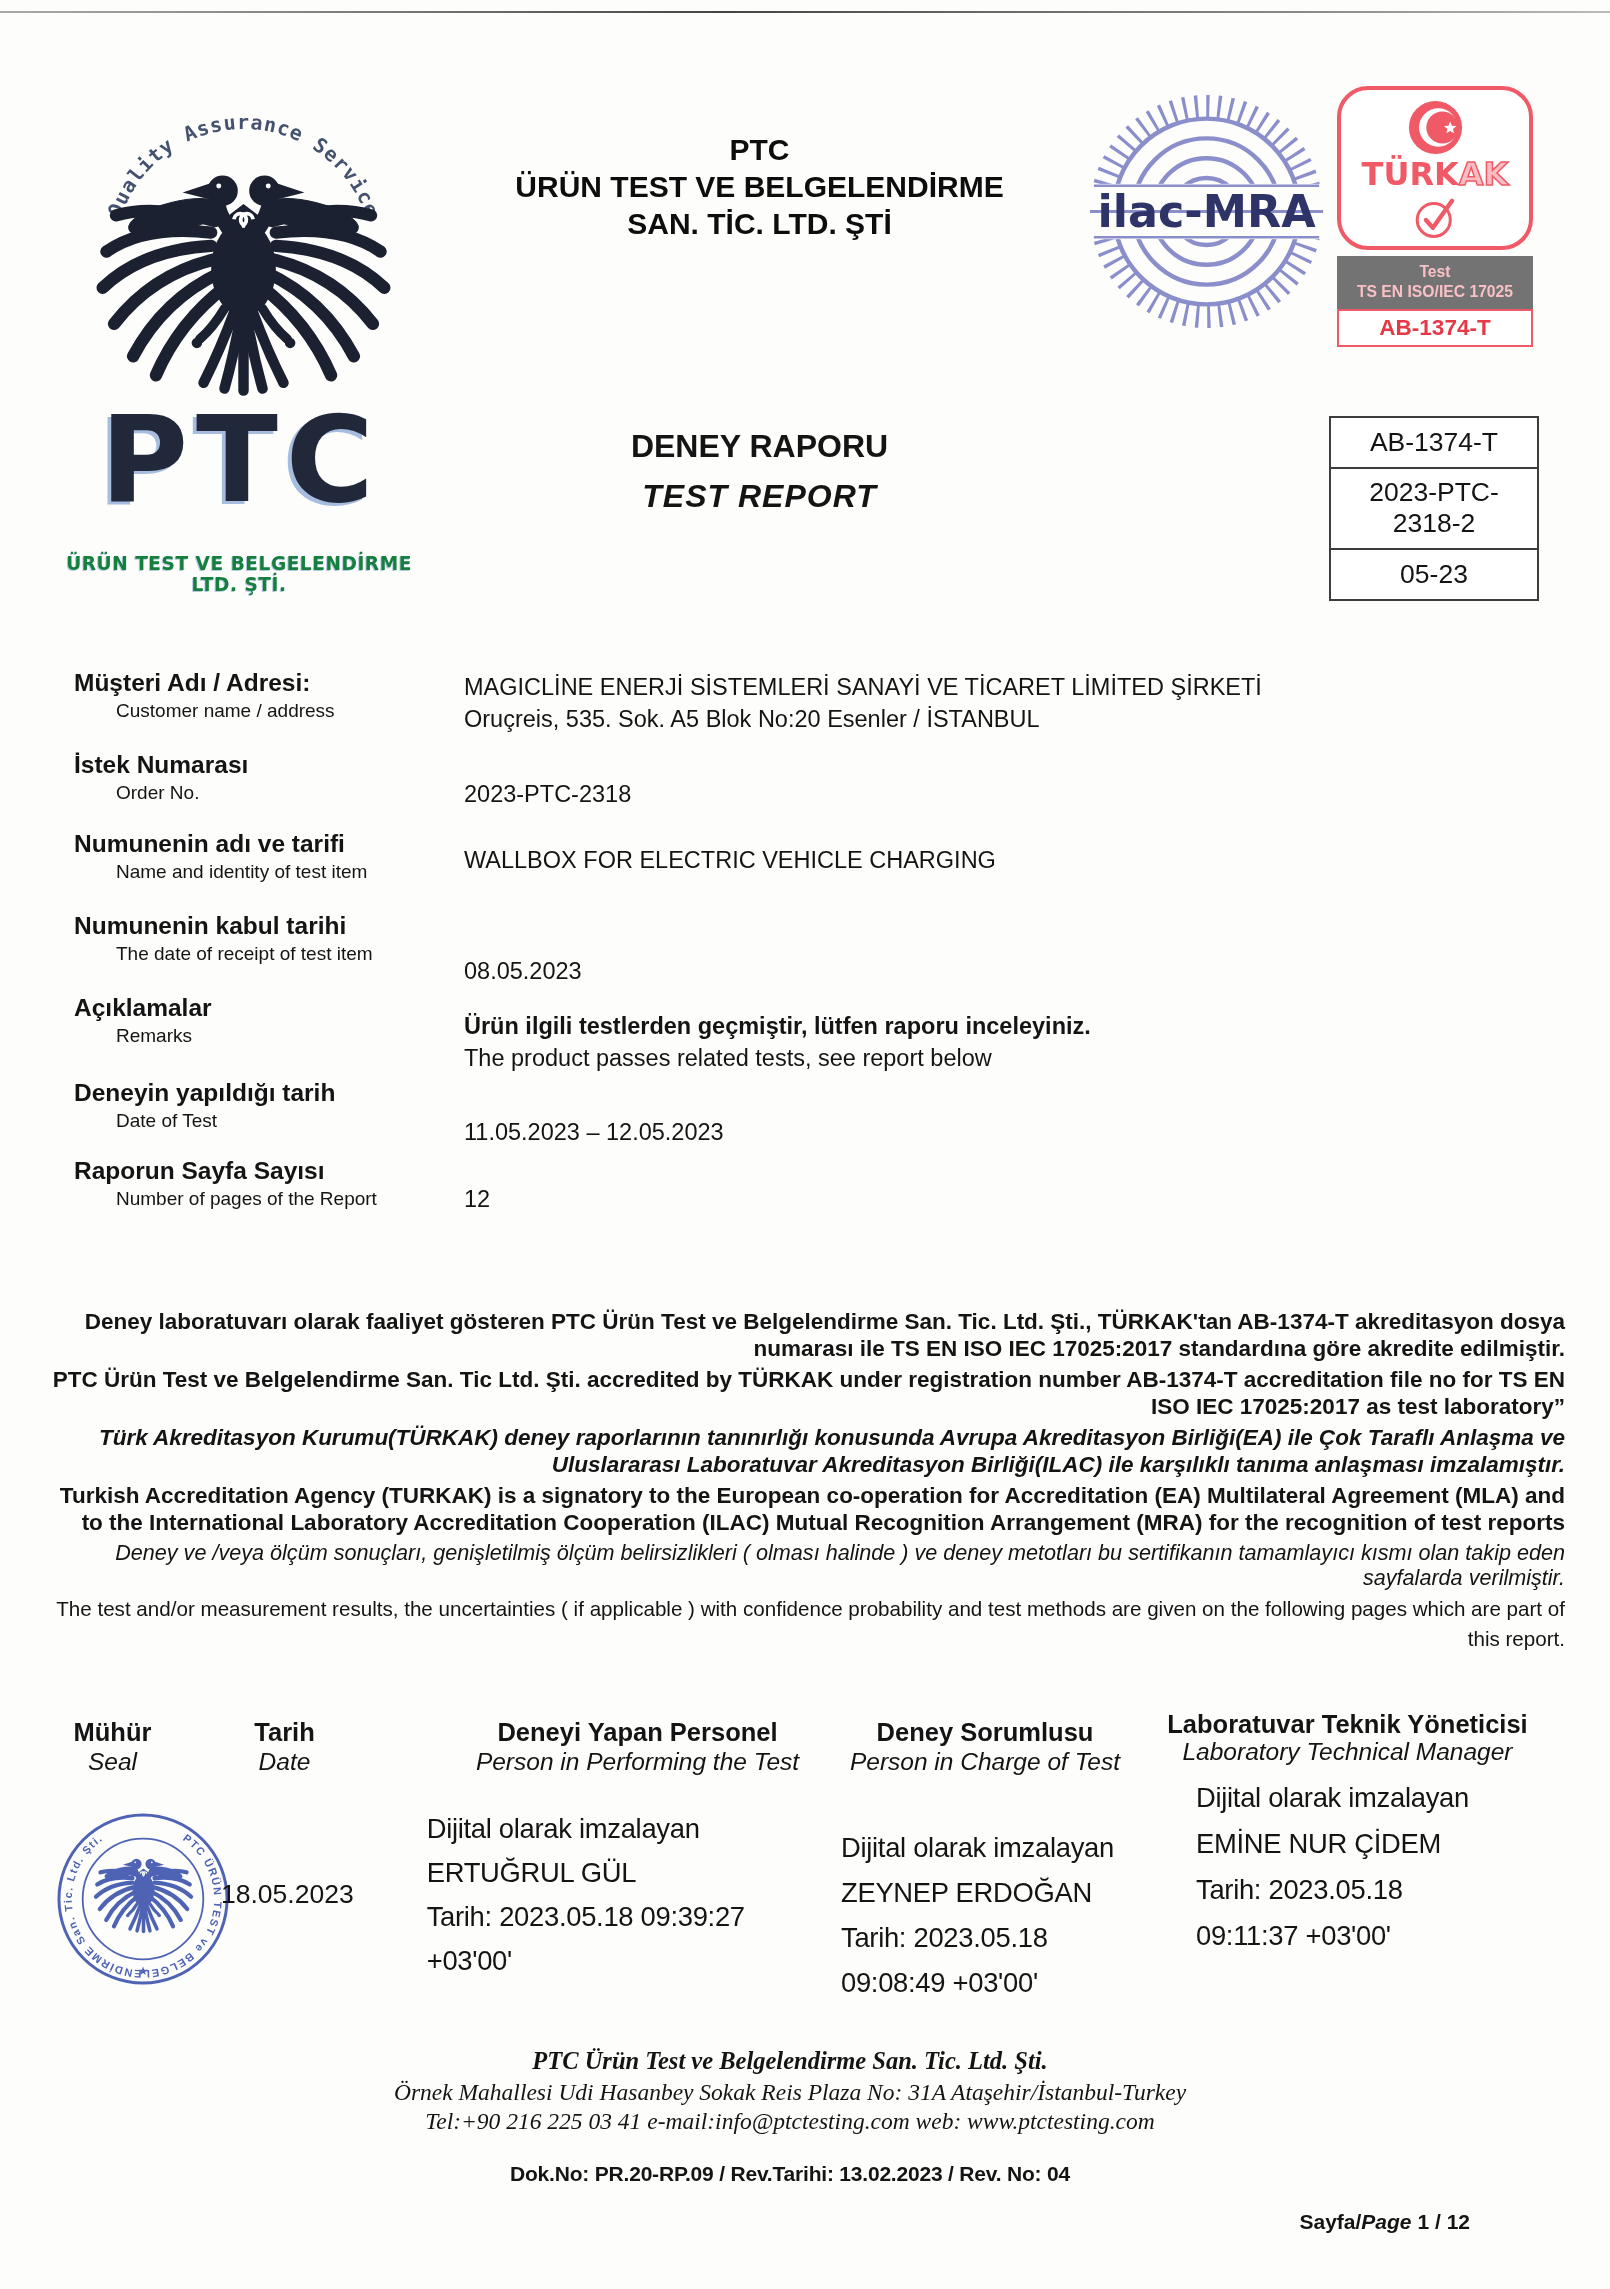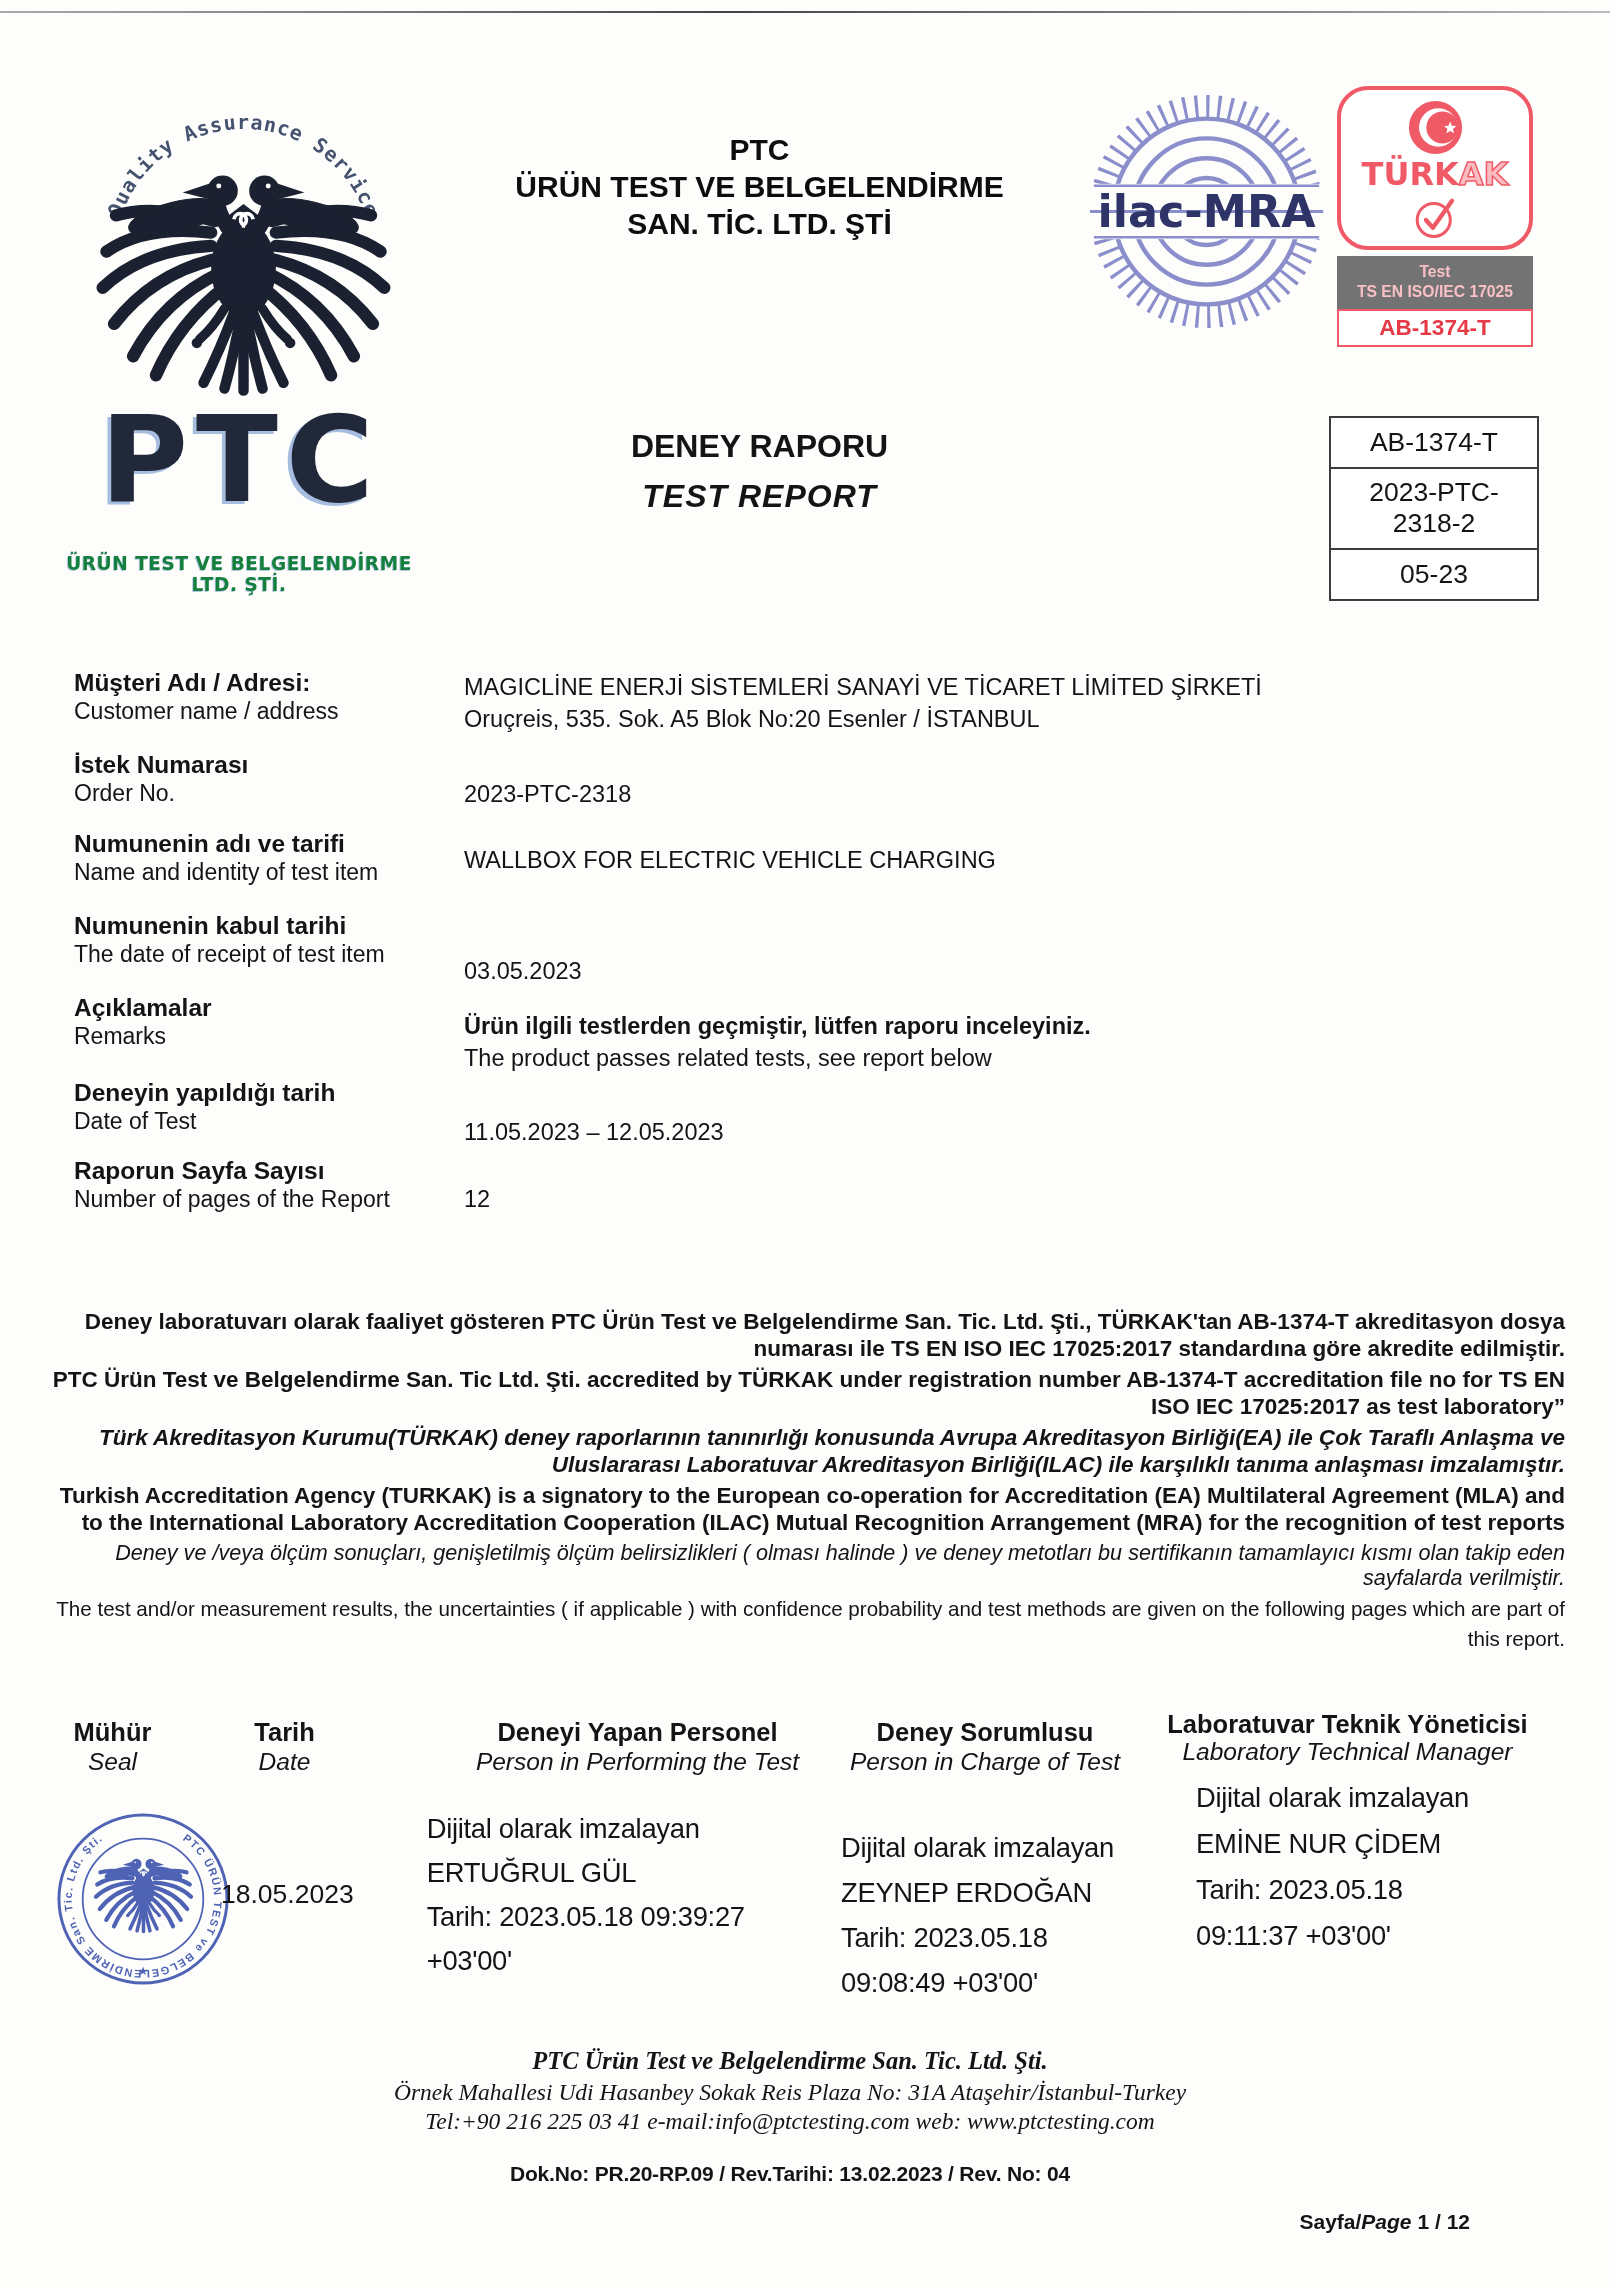--- a/index.html
+++ b/index.html
@@ -36,21 +36,21 @@
   .ref-box{position:absolute;left:1329px;top:416px;width:206px;border:2px solid #3c3c3c;background:#fff;}
   .ref-row{border-bottom:2px solid #3c3c3c;text-align:center;font-size:26.5px;line-height:31px;padding:8.8px 5.9px;}
   .ref-row:last-child{border-bottom:none;}
 
   
   .info{position:absolute;left:74px;top:669px;right:49px;height:578px;}
   .info-row{position:absolute;left:0;right:0;}
   .info-row .lab{position:absolute;left:0;width:387px;}
   .info-row .val{position:absolute;left:390px;right:0;}
   .lt{font-weight:bold;font-size:24.5px;line-height:28px;}
-  .le{font-size:23px;line-height:28px;}
+  .le{font-size:19px;line-height:28px;margin-left:42px;}
   .v-line{font-size:23.5px;line-height:32px;}
   .v-strong{font-weight:bold;}
   .r1{top:0;}   .r1 .val{padding-top:2px;}
   .r2{top:82px;}  .r2 .val{padding-top:27.4px;}
   .r3{top:161px;} .r3 .val{padding-top:13.7px;}
   .r4{top:243px;} .r4 .val{padding-top:43px;}
   .r5{top:325px;} .r5 .val{padding-top:15.7px;}
   .r6{top:410px;} .r6 .val{padding-top:37px;}
   .r7{top:488px;} .r7 .val{padding-top:25.5px;}
 
@@ -252,21 +252,21 @@
       <div class="val">
           <div class="v-line">WALLBOX FOR ELECTRIC VEHICLE CHARGING</div>
         </div>
     </div>
     <div class="info-row r4">
       <div class="lab">
           <div class="lt">Numunenin kabul tarihi</div>
         <div class="le">The date of receipt of test item</div>
         </div>
       <div class="val">
-          <div class="v-line">03.05.2023</div>
+          <div class="v-line">08.05.2023</div>
         </div>
     </div>
     <div class="info-row r5">
       <div class="lab">
           <div class="lt">Açıklamalar</div>
         <div class="le">Remarks</div>
         </div>
       <div class="val">
           <div class="v-line v-strong">Ürün ilgili testlerden geçmiştir, lütfen raporu inceleyiniz.</div>
         <div class="v-line">The product passes related tests, see report below</div>

